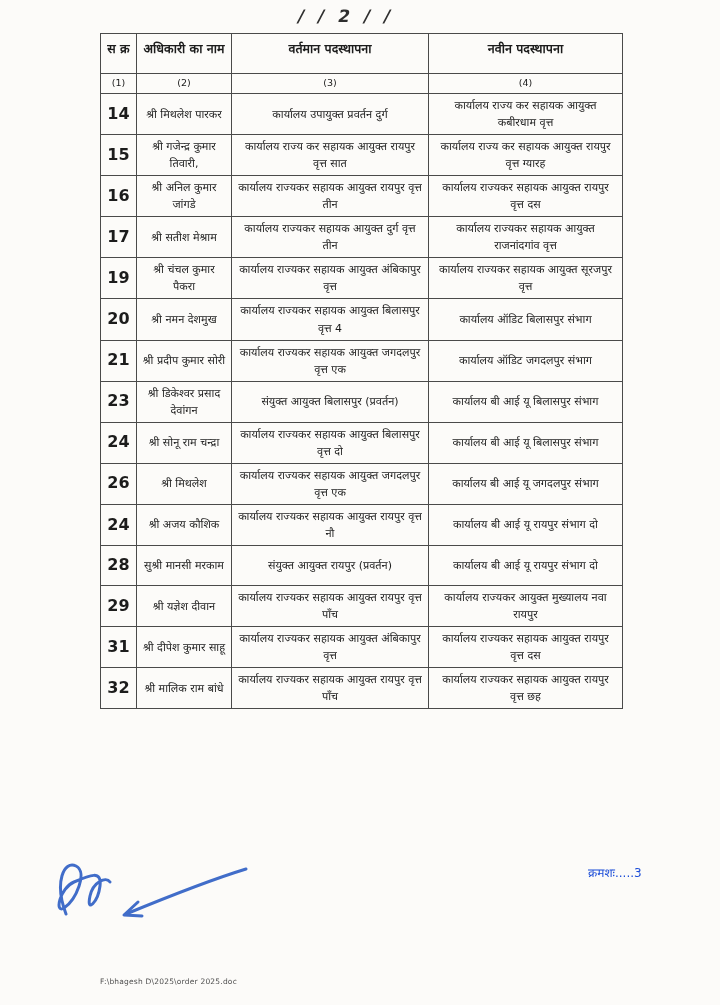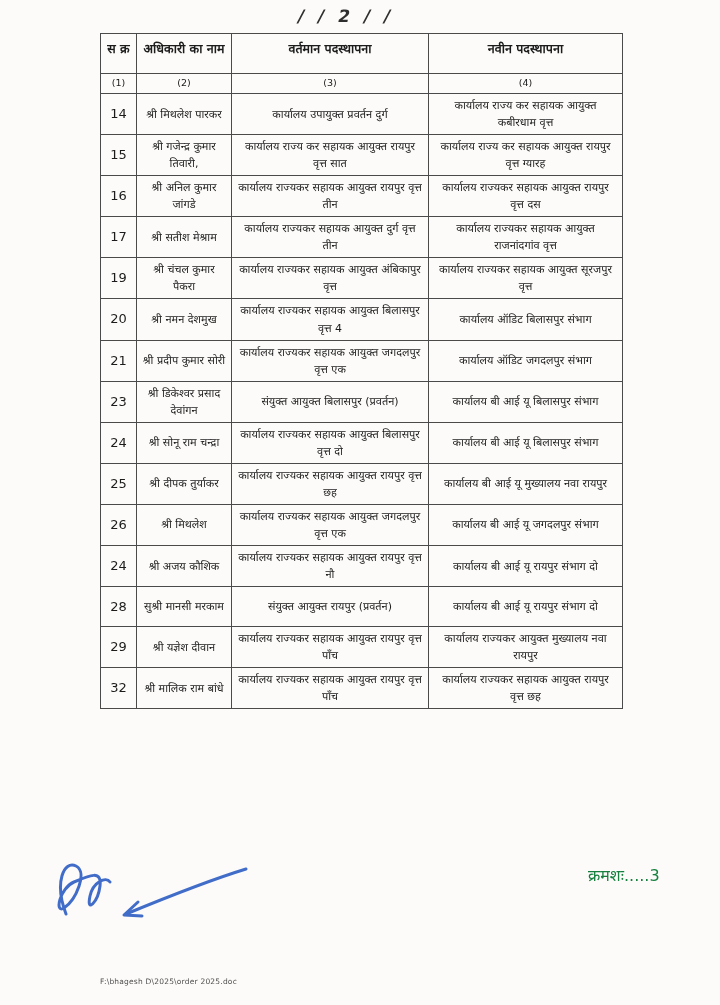--- a/index.html
+++ b/index.html
@@ -55,27 +55,27 @@
     padding-top: 5px;
     margin-left: 6px;
   }
   .order-table thead th.col-no {
     font-weight: normal;
     font-size: 9.5px;
     height: 20px;
     padding: 1px;
   }
   .order-table tbody td { height: 40px; }
-  .order-table td.sno { font-size: 13px; }
+  .order-table td.sno { font-size: 16px; font-weight: bold; }
   .continuation {
     position: absolute;
     top: 864px;
     left: 588px;
-    font-size: 16px;
-    color: #15803d;
+    font-size: 12px;
+    color: #1d4ed8;
   }
   .signature {
     position: absolute;
     top: 852px;
     left: 50px;
     width: 210px;
     height: 95px;
   }
   .file-path {
     position: absolute;
@@ -173,26 +173,20 @@
       <td>कार्यालय बी आई यू बिलासपुर संभाग</td>
     </tr>
 
     <tr>
       <td class="sno">24</td>
       <td>श्री सोनू राम चन्द्रा</td>
       <td>कार्यालय राज्यकर सहायक आयुक्त बिलासपुर वृत्त दो</td>
       <td>कार्यालय बी आई यू बिलासपुर संभाग</td>
     </tr>
 
-    <tr>
-      <td class="sno">25</td>
-      <td>श्री दीपक तुर्याकर</td>
-      <td>कार्यालय राज्यकर सहायक आयुक्त रायपुर वृत्त छह</td>
-      <td>कार्यालय बी आई यू मुख्यालय नवा रायपुर</td>
-    </tr>
 
     <tr>
       <td class="sno">26</td>
       <td>श्री मिथलेश</td>
       <td>कार्यालय राज्यकर सहायक आयुक्त जगदलपुर वृत्त एक</td>
       <td>कार्यालय बी आई यू जगदलपुर संभाग</td>
     </tr>
 
     <tr>
       <td class="sno">24</td>
@@ -209,20 +203,26 @@
     </tr>
 
     <tr>
       <td class="sno">29</td>
       <td>श्री यज्ञेश दीवान</td>
       <td>कार्यालय राज्यकर सहायक आयुक्त रायपुर वृत्त पाँच</td>
       <td>कार्यालय राज्यकर आयुक्त मुख्यालय नवा रायपुर</td>
     </tr>
 
 
+    <tr>
+      <td class="sno">31</td>
+      <td>श्री दीपेश कुमार साहू</td>
+      <td>कार्यालय राज्यकर सहायक आयुक्त अंबिकापुर वृत्त</td>
+      <td>कार्यालय राज्यकर सहायक आयुक्त रायपुर वृत्त दस</td>
+    </tr>
 
     <tr>
       <td class="sno">32</td>
       <td>श्री मालिक राम बांधे</td>
       <td>कार्यालय राज्यकर सहायक आयुक्त रायपुर वृत्त पाँच</td>
       <td>कार्यालय राज्यकर सहायक आयुक्त रायपुर वृत्त छह</td>
     </tr>
   </tbody>
   </table>
 

